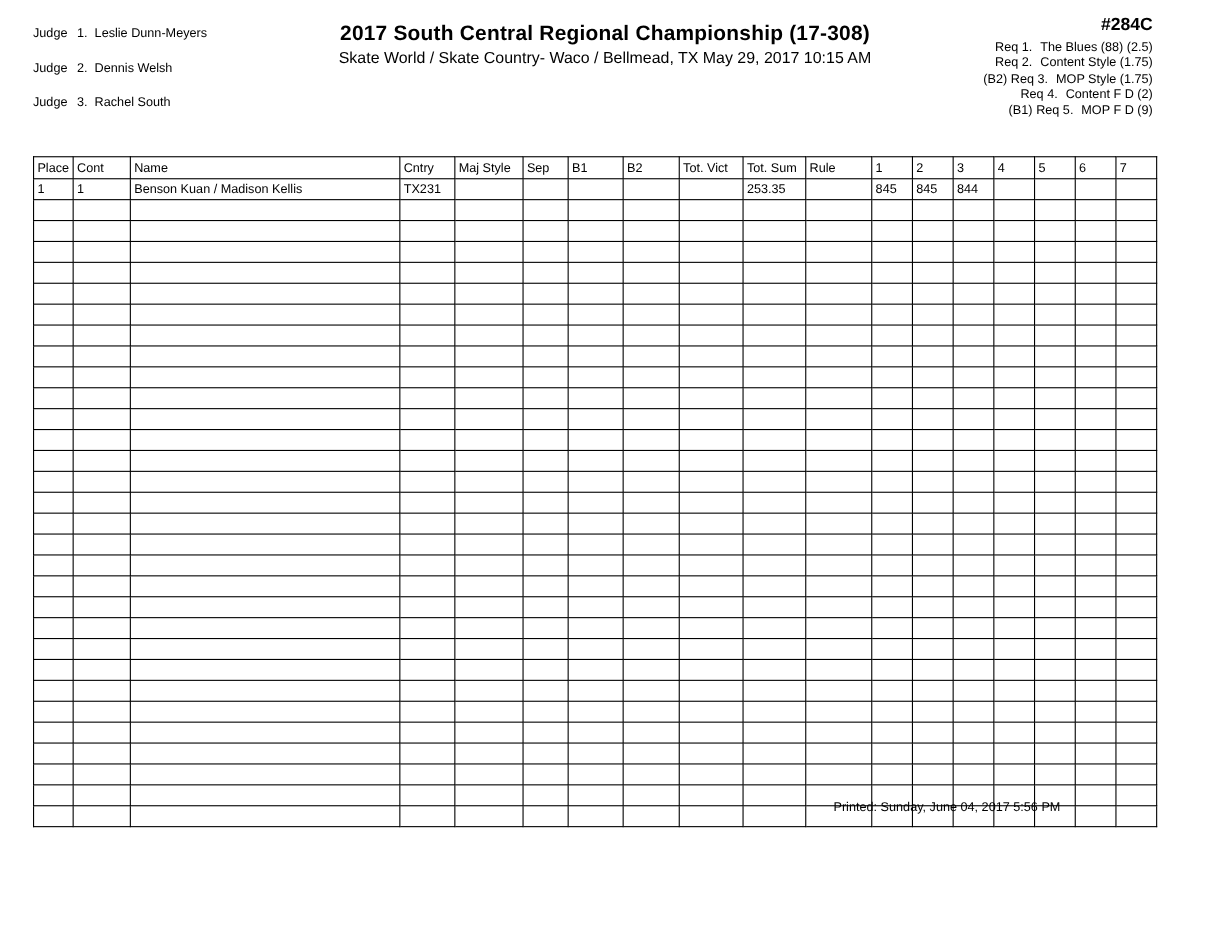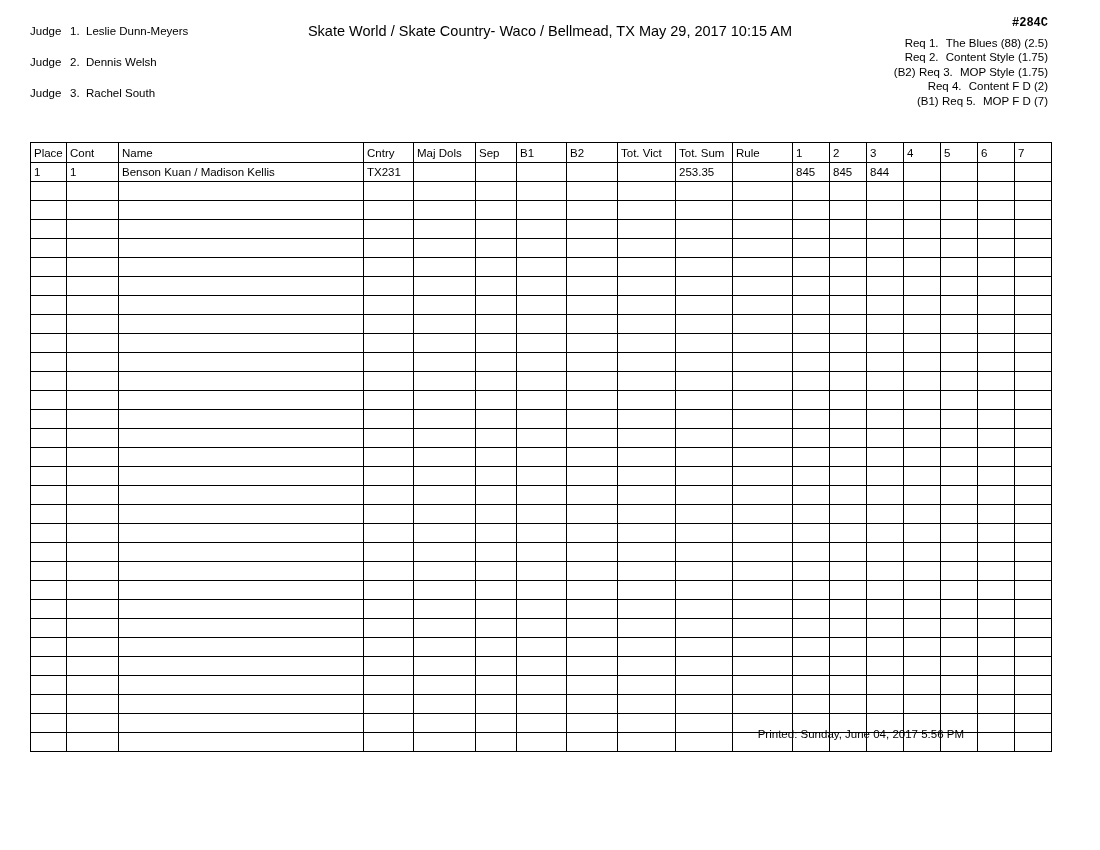--- a/index.html
+++ b/index.html
@@ -60,24 +60,23 @@
 
   .reqs {
     position: absolute;
     right: 52px;
     top: 16px;
     text-align: right;
     font-size: 11.5px;
     line-height: 14.5px;
   }
   .event-number {
-    font-size: 12px;
+    font-size: 16px;
     font-weight: bold;
     margin-bottom: 5px;
-    font-family: Liberation Mono, monospace;
   }
   .req-row { white-space: nowrap; }
   .req-prefix { display: inline-block; min-width: 28px; text-align: right; }
   .req-name   { display: inline-block; min-width: 34px; }
   .req-text   { margin-left: 4px; }
 
   
   table.results {
     position: absolute;
     left: 30px;
@@ -121,20 +120,21 @@
   </div>
   <div class="judge-row">
     <span class="judge-label">Judge</span><span class="judge-num">2.</span><span>Dennis Welsh</span>
   </div>
   <div class="judge-row">
     <span class="judge-label">Judge</span><span class="judge-num">3.</span><span>Rachel South</span>
   </div>
 </div>
 
 <div class="title-block">
+  <div class="title-main">2017 South Central Regional Championship (17-308)</div>
   <div class="title-sub">Skate World / Skate Country- Waco / Bellmead, TX  May 29, 2017  10:15 AM</div>
 </div>
 
 <div class="reqs">
   <div class="event-number">#284C</div>
   <div class="req-row">
     <span class="req-prefix"></span>
     <span class="req-name">Req 1.</span>
     <span class="req-text">The Blues (88) (2.5)</span>
   </div>
@@ -149,21 +149,21 @@
     <span class="req-text">MOP Style (1.75)</span>
   </div>
   <div class="req-row">
     <span class="req-prefix"></span>
     <span class="req-name">Req 4.</span>
     <span class="req-text">Content F D (2)</span>
   </div>
   <div class="req-row">
     <span class="req-prefix">(B1)</span>
     <span class="req-name">Req 5.</span>
-    <span class="req-text">MOP F D (7)</span>
+    <span class="req-text">MOP F D (9)</span>
   </div>
 </div>
 
 <table class="results">
   <colgroup id="results-colgroup">
       <col style="width: 36px;">
       <col style="width: 52px;">
       <col style="width: 245px;">
       <col style="width: 50px;">
       <col style="width: 62px;">
@@ -180,21 +180,21 @@
       <col style="width: 37px;">
       <col style="width: 37px;">
       <col style="width: 37px;">
     </colgroup>
   <thead>
     <tr id="results-header-row">
         <th>Place</th>
         <th>Cont</th>
         <th>Name</th>
         <th>Cntry</th>
-        <th>Maj Dols</th>
+        <th>Maj Style</th>
         <th>Sep</th>
         <th>B1</th>
         <th>B2</th>
         <th>Tot. Vict</th>
         <th>Tot. Sum</th>
         <th>Rule</th>
         <th>1</th>
         <th>2</th>
         <th>3</th>
         <th>4</th>

